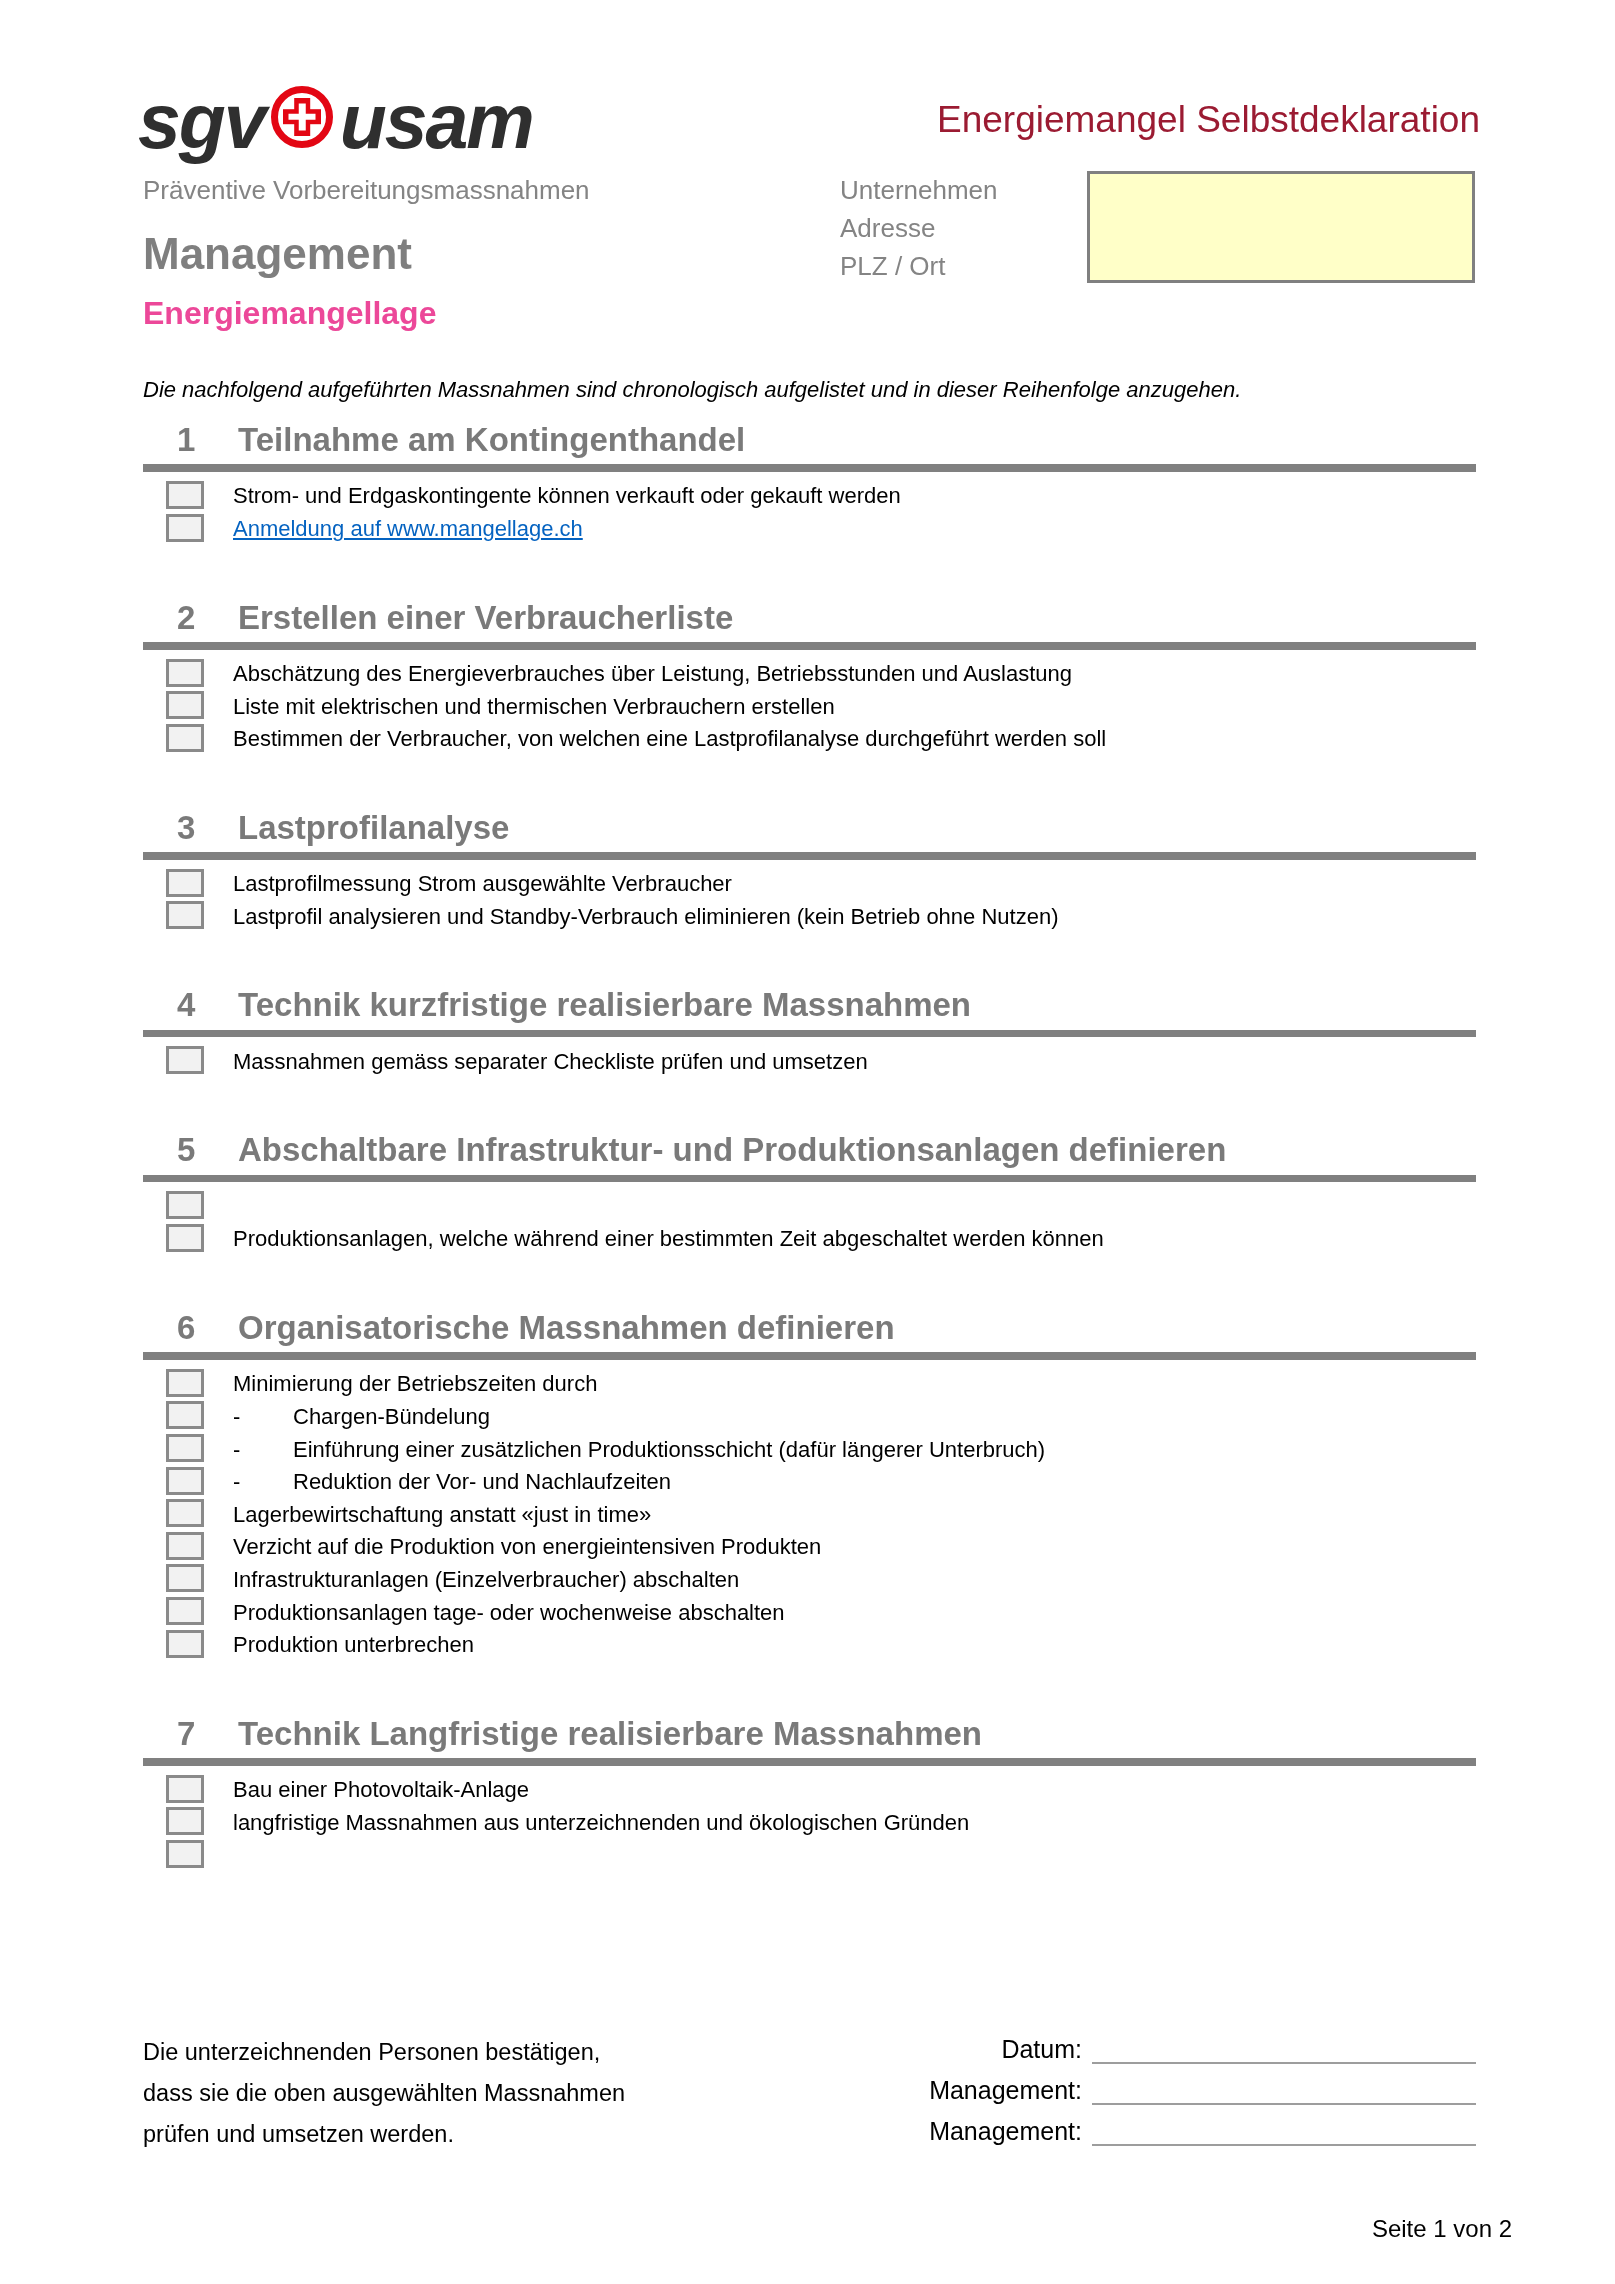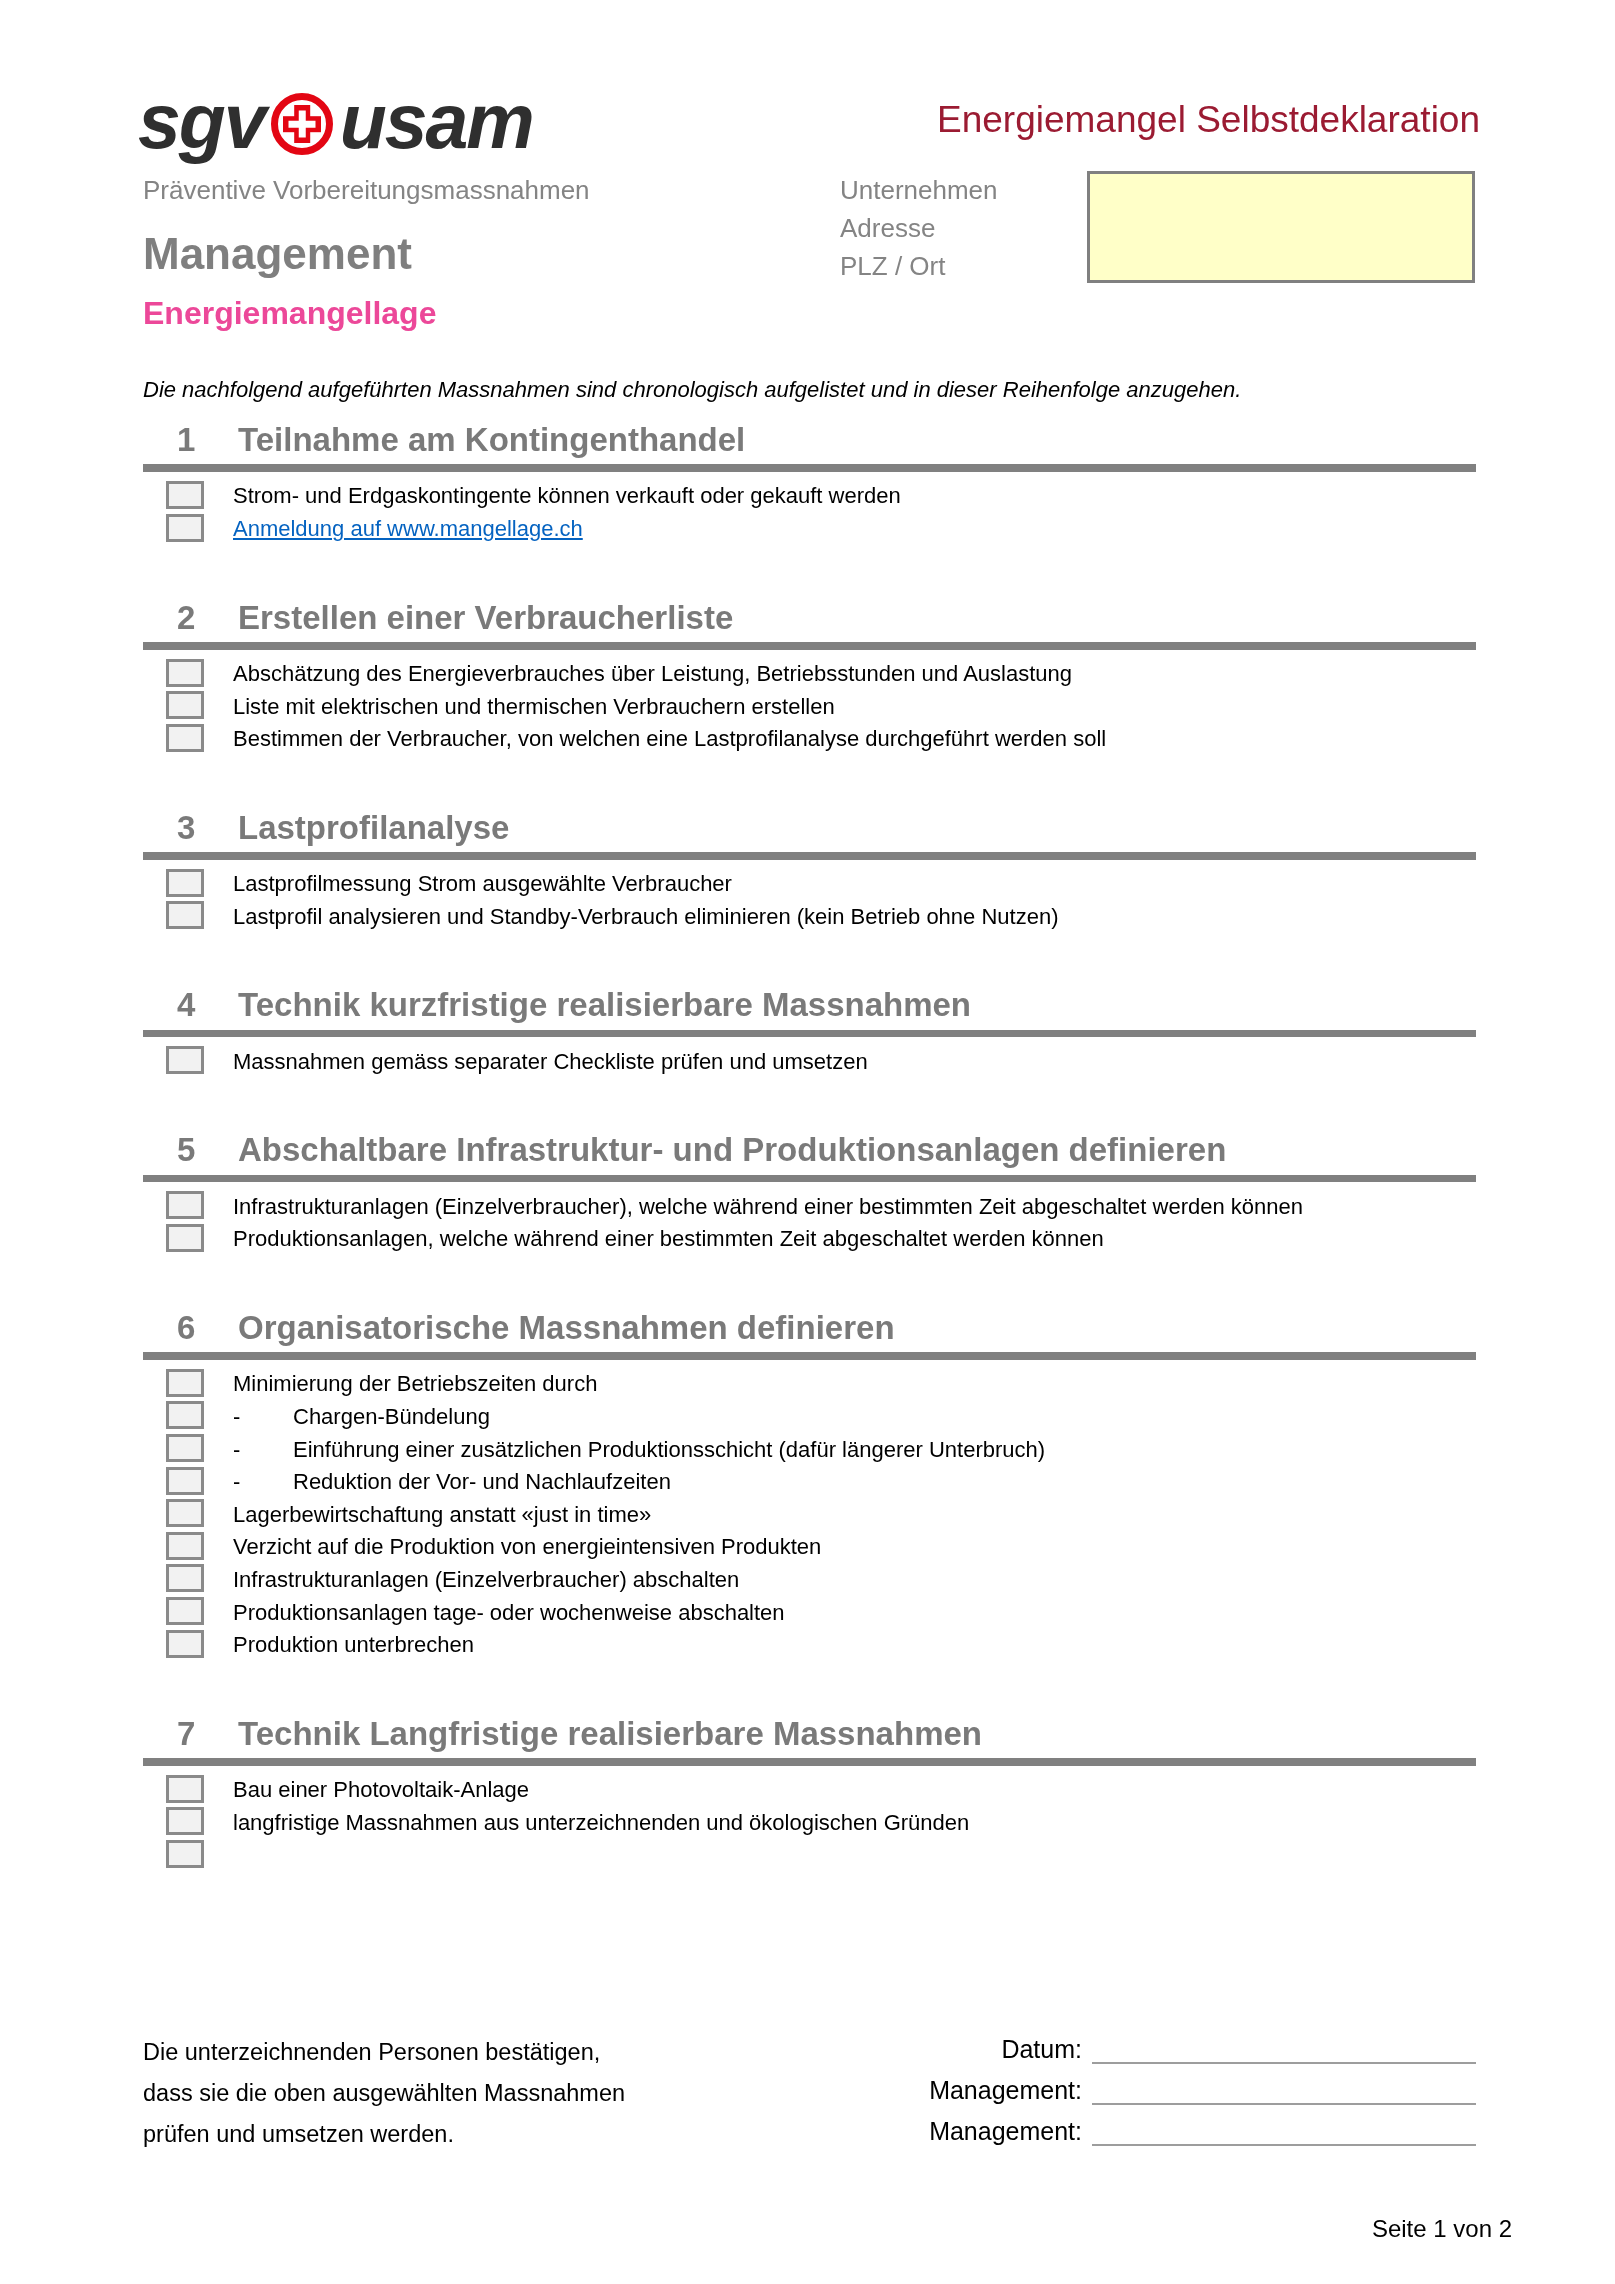--- a/index.html
+++ b/index.html
@@ -9,21 +9,21 @@
     background:#ffffff;
     font-family:"Liberation Sans", sans-serif;
     color:#000;
     overflow:hidden;
   }
   
   .logo{
     position:absolute;left:138px;top:83px;
     font-size:77px;font-style:italic;font-weight:700;
     color:#2f2f2f;letter-spacing:-2px;
-    display:flex;align-items:center;line-height:1;
+    display:flex;align-items:flex-start;line-height:1;
   }
   .emblem{
     position:relative;width:48px;height:48px;
     border:7.8px solid #e30613;border-radius:50%;
     margin:0 6.5px;top:2.6px;flex-shrink:0;
   }
   .emblem .bar{position:absolute;background:#e30613;}
   .emblem .v-red{left:50%;top:50%;width:15.6px;height:38px;transform:translate(-50%,-50%);}
   .emblem .h-red{left:50%;top:50%;width:38px;height:15.6px;transform:translate(-50%,-50%);}
   .emblem .bar-w{position:absolute;background:#ffffff;}
@@ -167,21 +167,20 @@
     </div>
 
     <div class="section">
       <div class="sec-head">
         <span class="sec-num">5</span>
         <span>Abschaltbare Infrastruktur- und Produktionsanlagen definieren</span>
       </div>
       <div class="sec-bar"></div>
       <div class="item">
         <span class="checkbox"></span>
-        <span class="item-text">Infrastrukturanlagen (Einzelverbraucher), welche während einer bestimmten Zeit abgeschaltet werden können</span>
       </div>
       <div class="item">
         <span class="checkbox"></span>
         <span class="item-text">Produktionsanlagen, welche während einer bestimmten Zeit abgeschaltet werden können</span>
       </div>
     </div>
 
     <div class="section">
       <div class="sec-head">
         <span class="sec-num">6</span>

